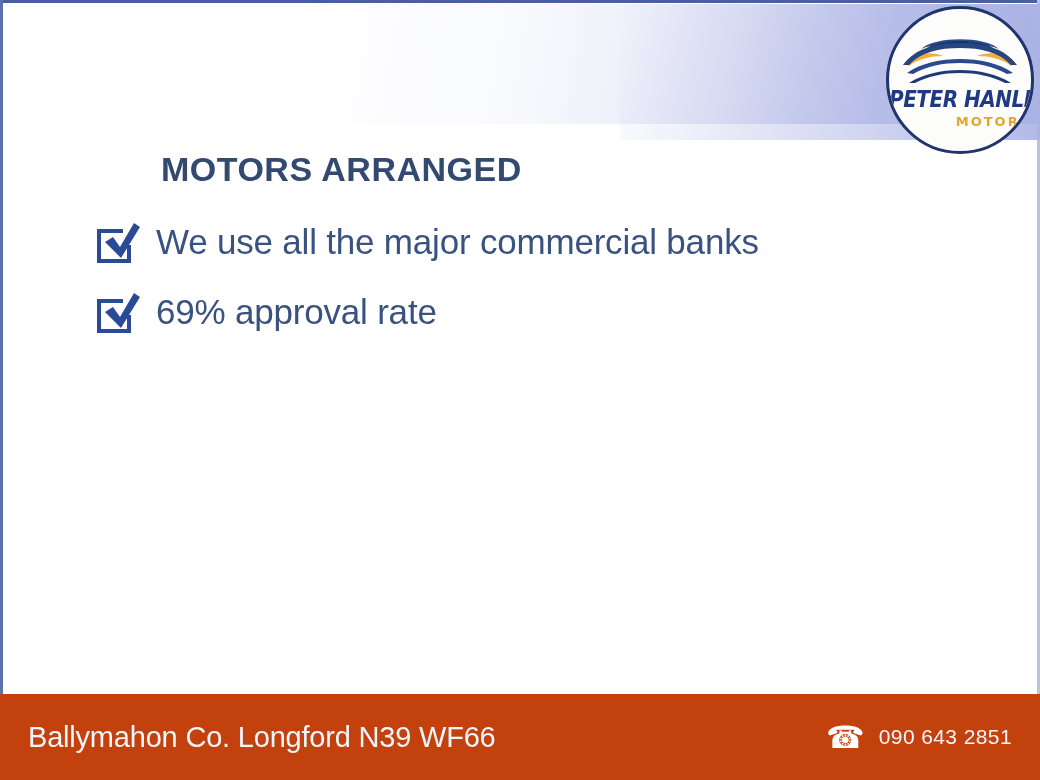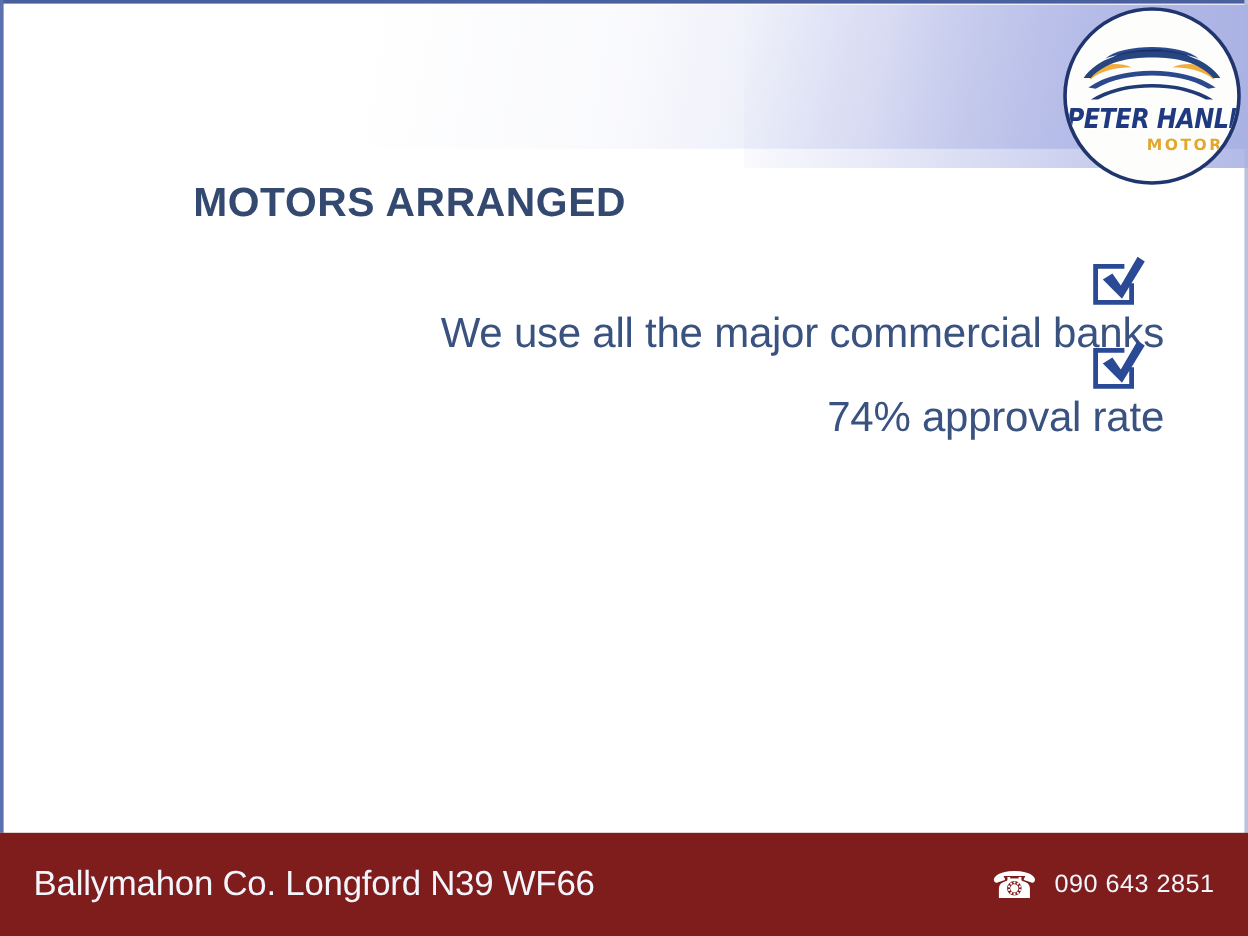--- a/index.html
+++ b/index.html
@@ -134,22 +134,21 @@
   .checklist {
     position: absolute;
     left: 90px;
     top: 208px;
     width: 880px;
   }
   .check-row {
     position: relative;
     height: 70px;
     display: flex;
-    align-items: flex-end;
-    flex-direction: column;
+    align-items: center;
   }
   .check-box {
     position: relative;
     width: 52px;
     height: 52px;
     flex: 0 0 52px;
     margin-right: 14px;
   }
   .check-box svg { display: block; }
   .check-label {
@@ -162,21 +161,21 @@
     padding-bottom: 3px;
   }
 
   
   .footer {
     position: absolute;
     left: 0;
     top: 694px;
     width: 1040px;
     height: 86px;
-    background: #7f1d1d;
+    background: #c2410c;
     display: flex;
     align-items: center;
   }
   .footer-address {
     position: absolute;
     left: 28px;
     color: #f2f5fb;
     font-size: 29px;
     letter-spacing: -0.2px;
     white-space: nowrap;
@@ -247,21 +246,21 @@
       <span class="check-label">We use all the major commercial banks</span>
     </div>
 
     <div class="check-row">
       <span class="check-box">
         <svg width="52" height="52" viewBox="0 0 52 52">
           <path d="M7 12 h26 v4 h-22 v26 h26 v-14 h4 v18 h-34 z" fill="#2a4a95"></path>
           <path d="M15 25 l8 -5 l7 10 l14 -24 l6 4 l-19 31 z" fill="#2a4a95"></path>
         </svg>
       </span>
-      <span class="check-label">74% approval rate</span>
+      <span class="check-label">69% approval rate</span>
     </div>
 
 
 
 
 
   </div>
 
   <div class="footer">
     <div class="footer-address">Ballymahon Co. Longford N39 WF66</div>

